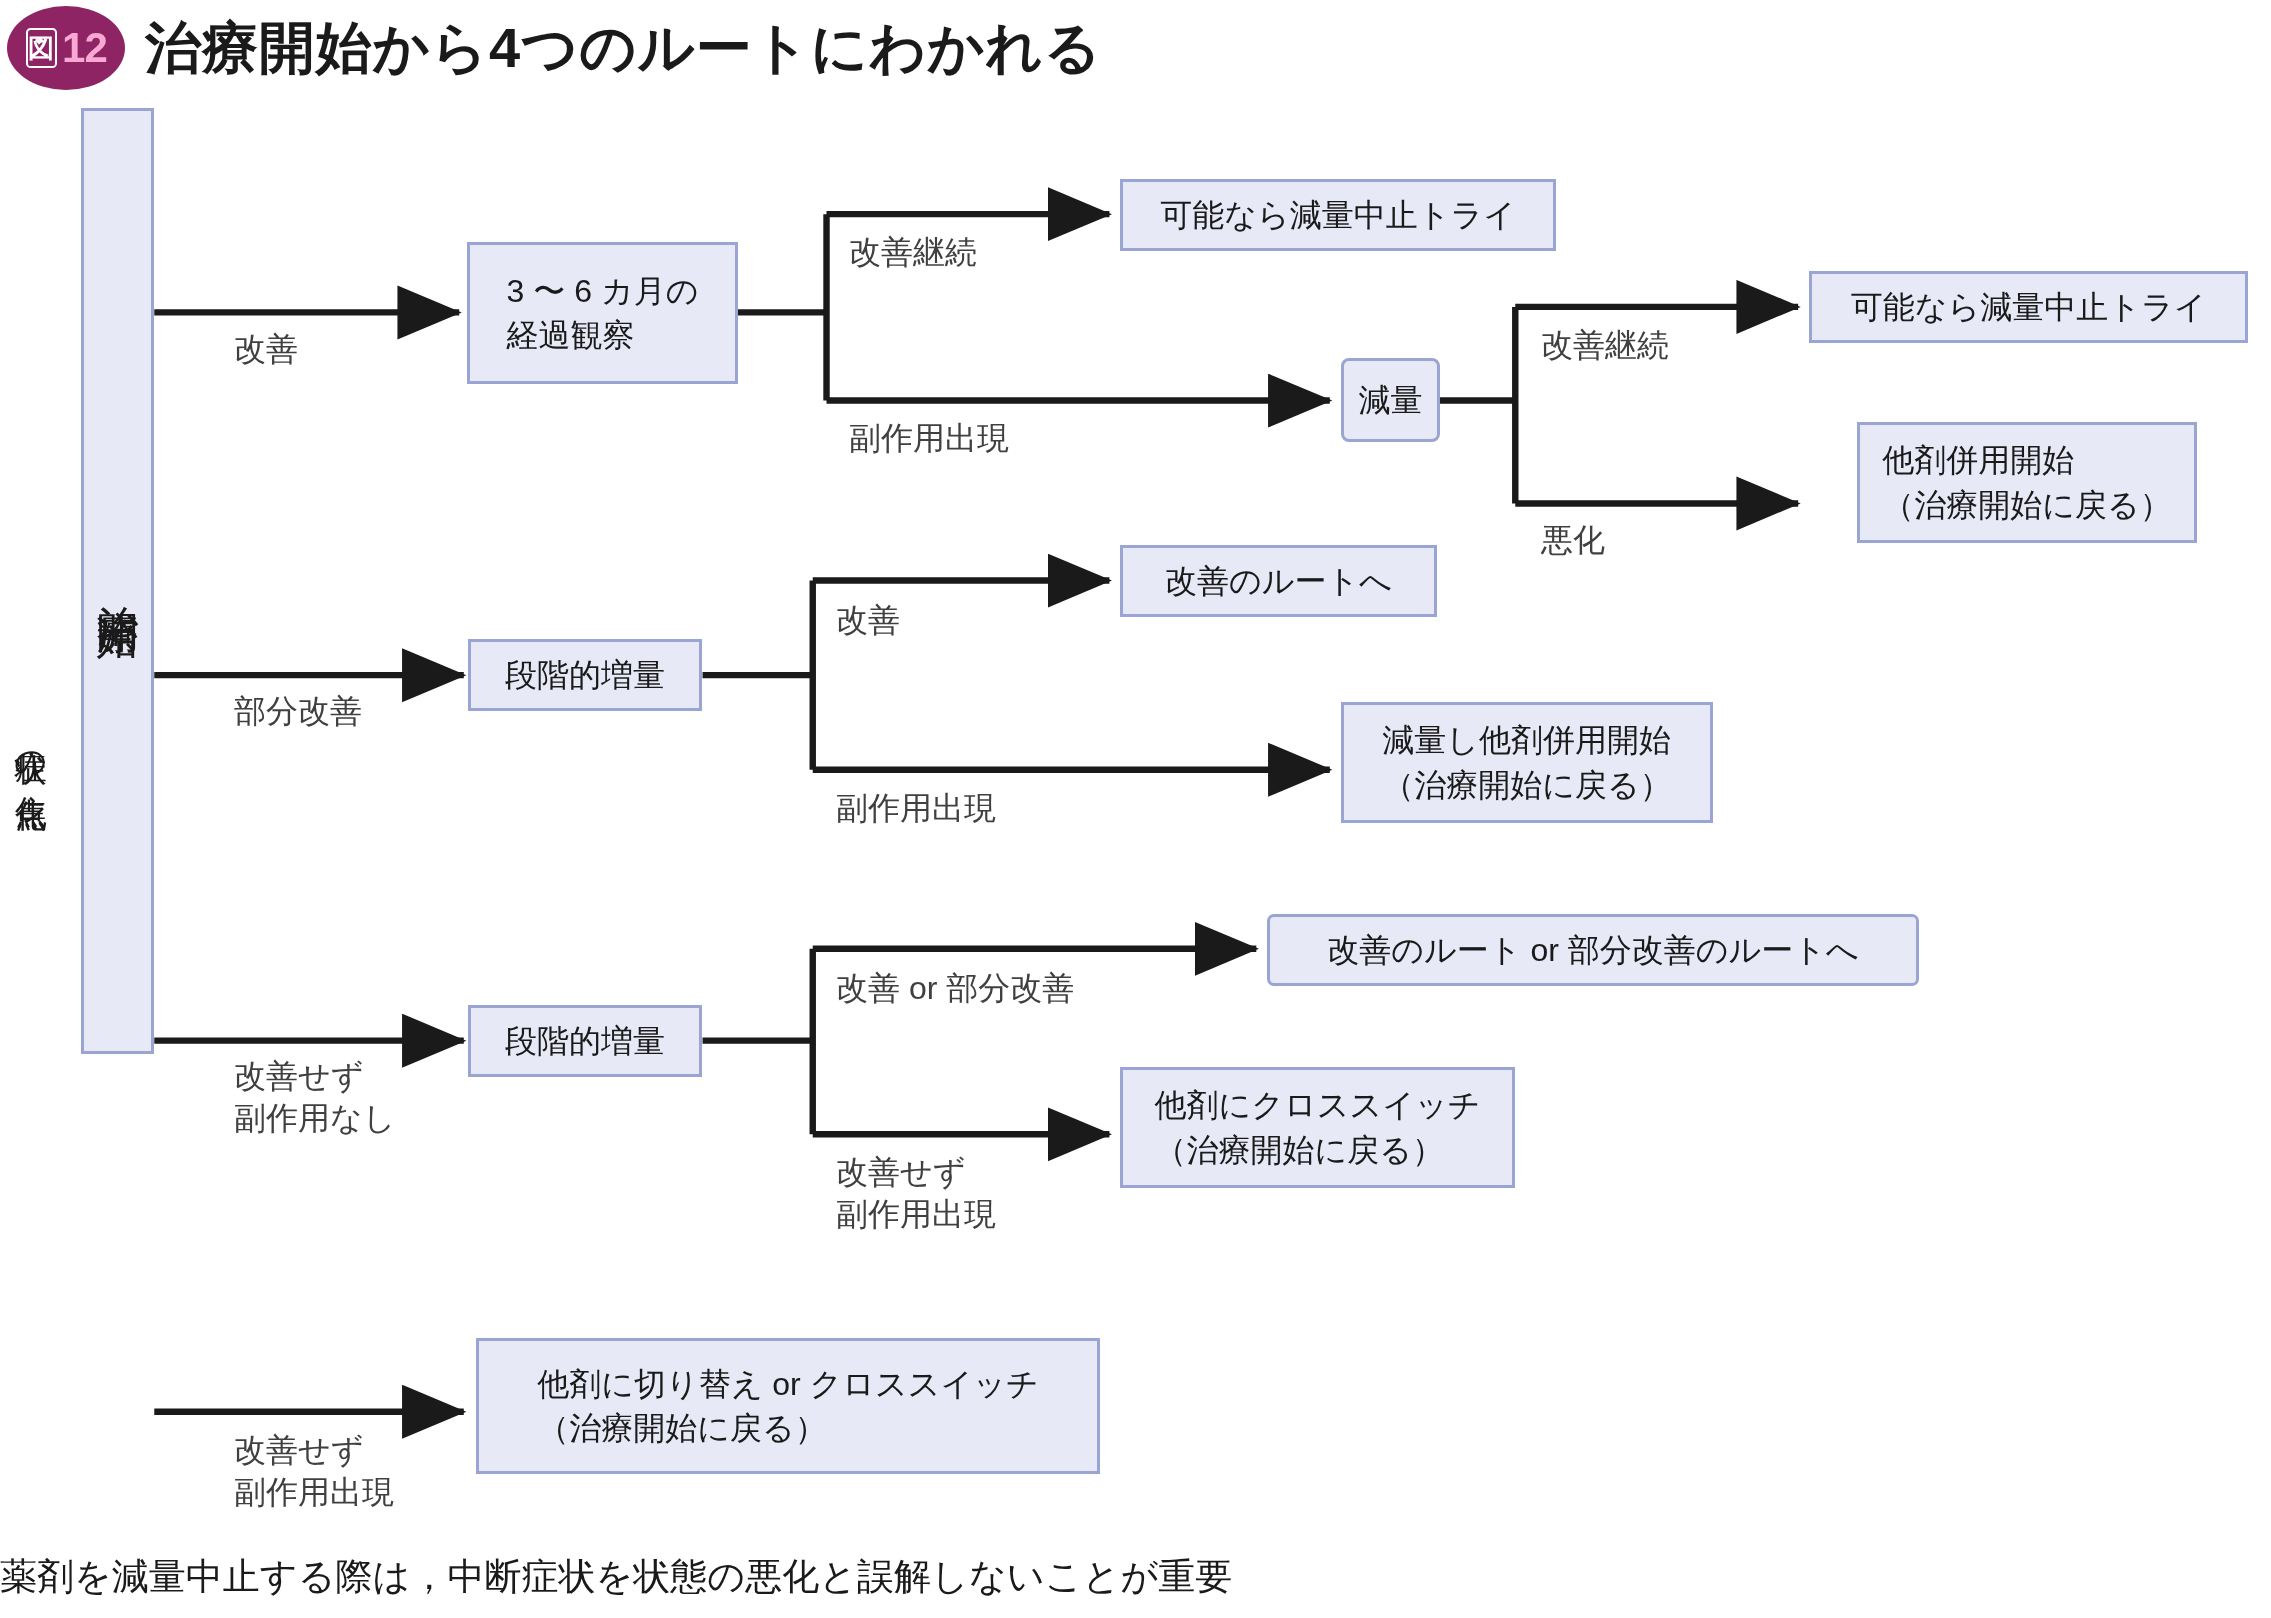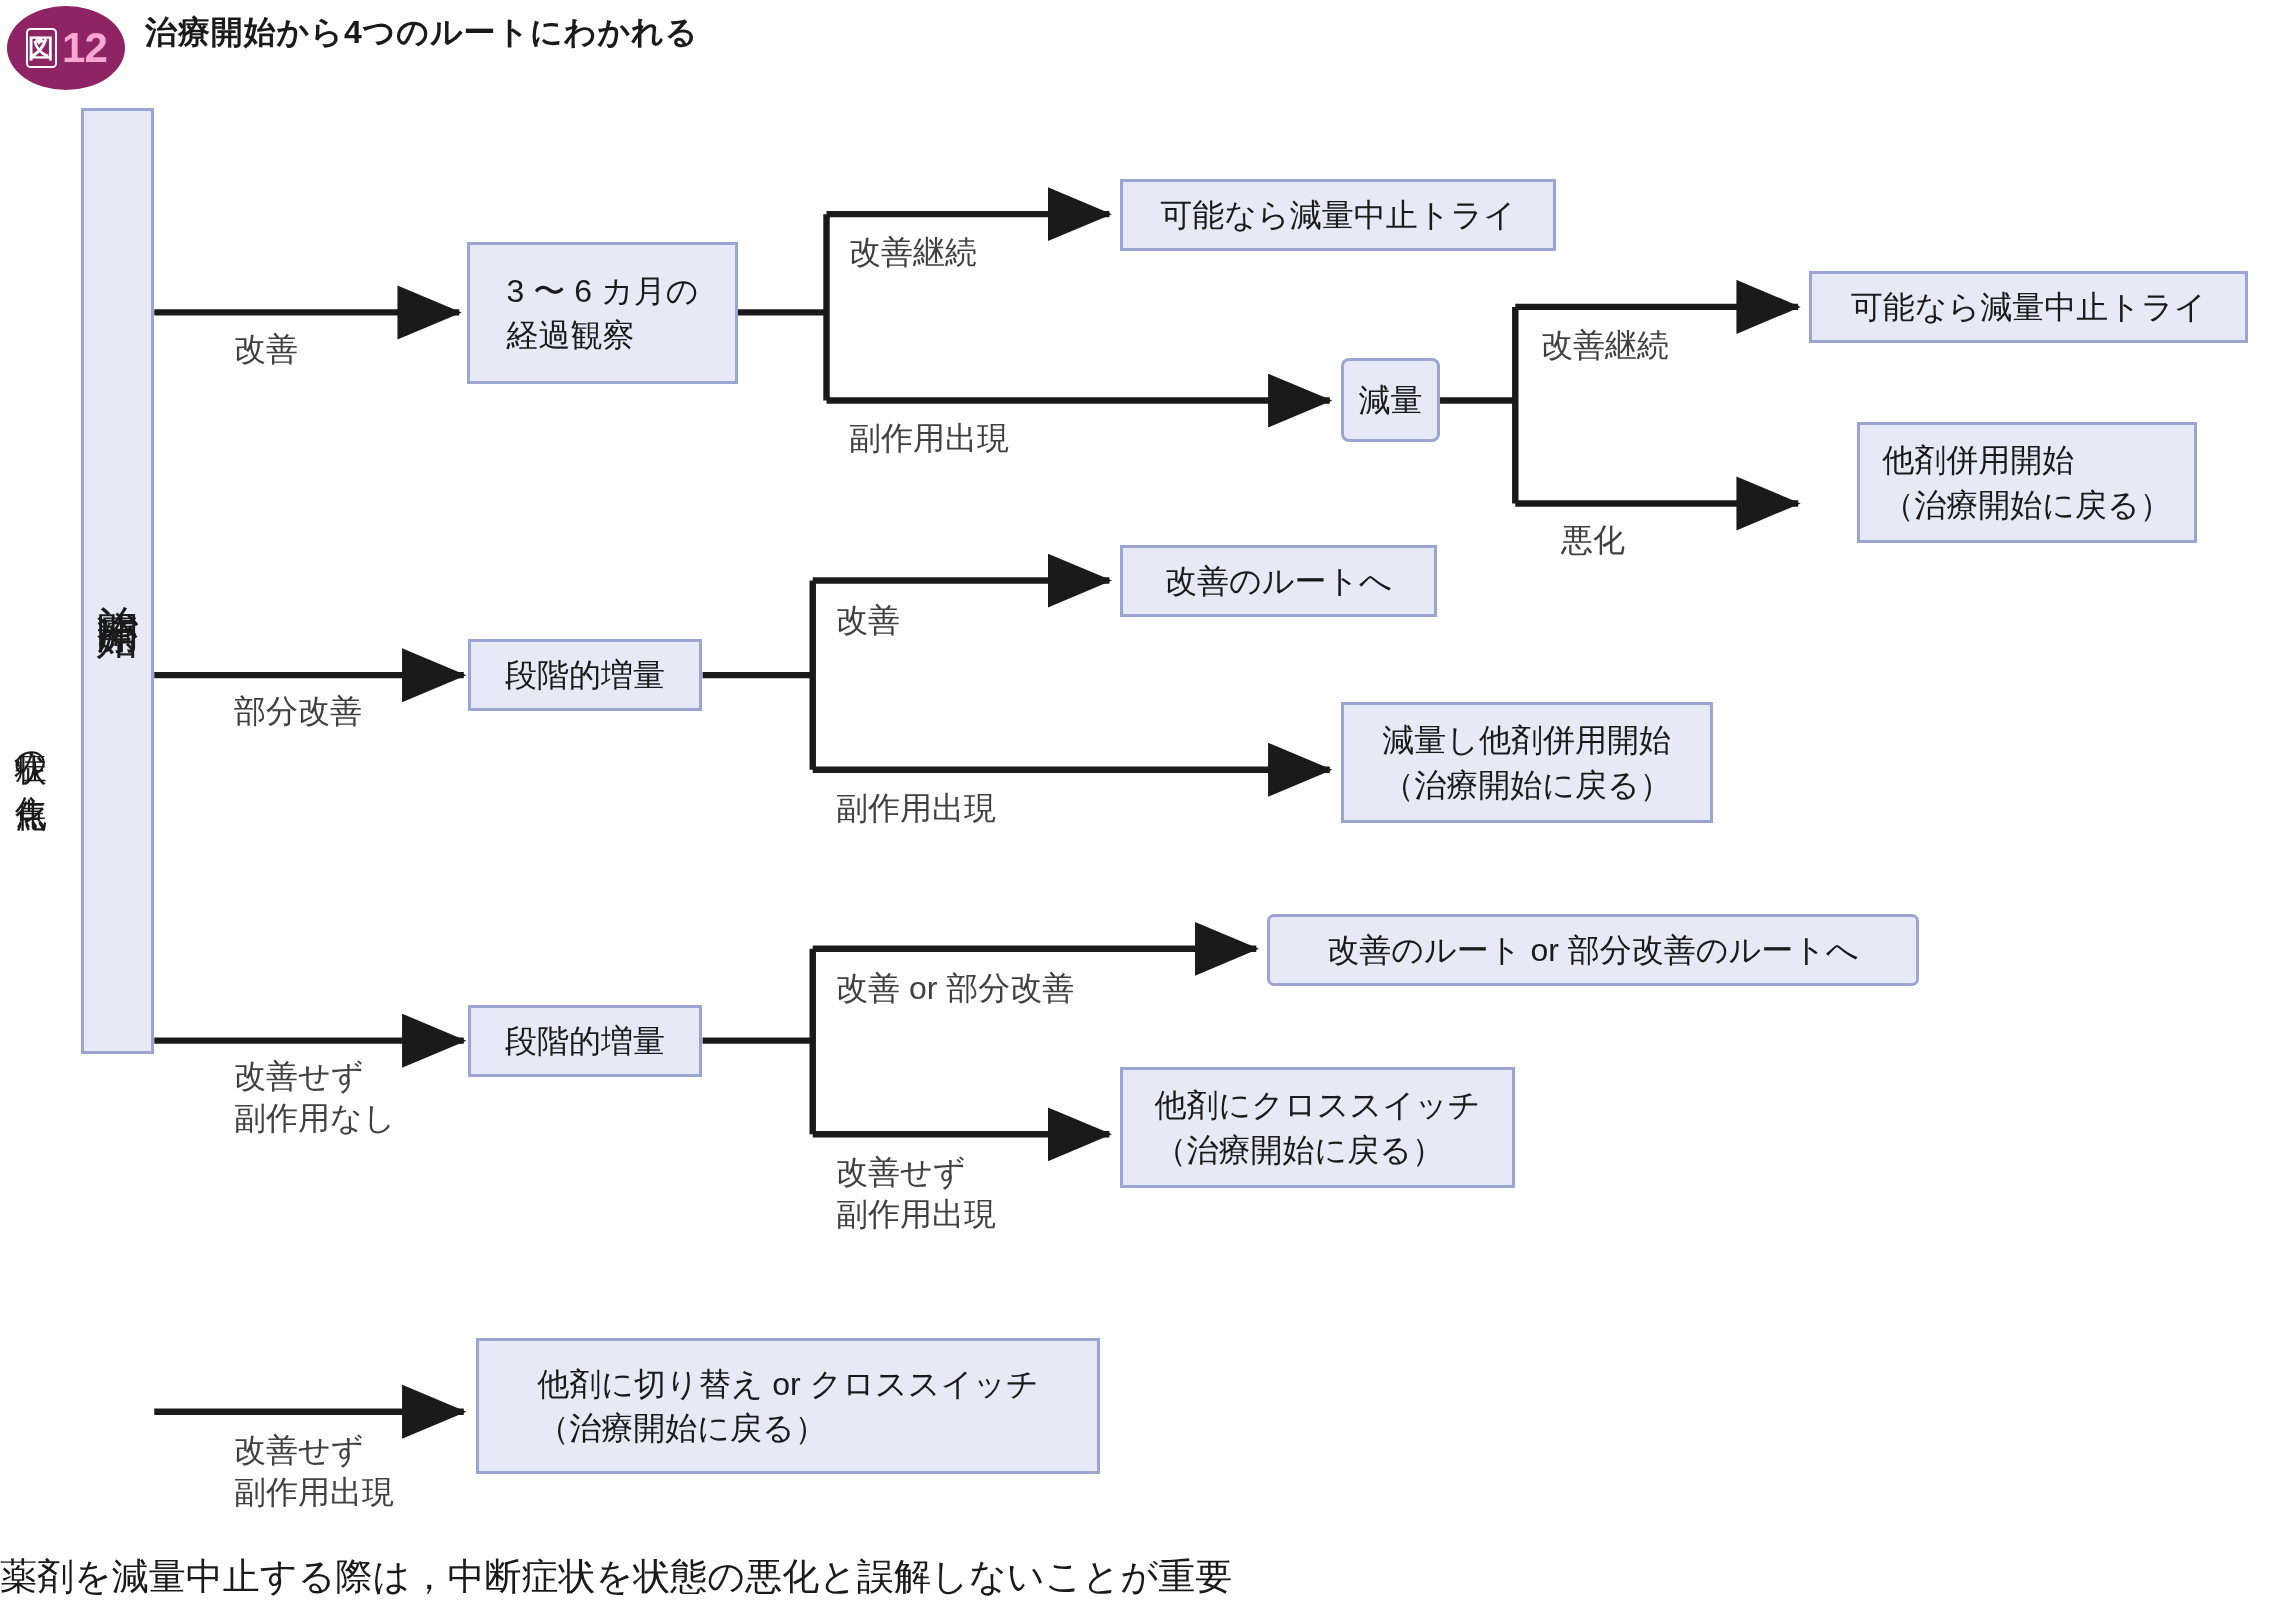--- a/index.html
+++ b/index.html
@@ -32,21 +32,21 @@
     font-weight:700;
     font-family:"DejaVu Sans",sans-serif;
     box-sizing:border-box;
   }
   #fig-badge .badge-num{
     color:#f9a8d4;font-size:42px;font-weight:700;letter-spacing:-0.9px;
     line-height:1;
   }
   #fig-title{
     position:absolute;left:145px;top:11px;
-    font-size:32px;font-weight:700;letter-spacing:0.9px;
+    font-size:56px;font-weight:700;letter-spacing:0.9px;
     color:#1a1a1a;
     white-space:nowrap;
   }
   
   #canvas{
     position:absolute;left:0;top:101px;width:2272px;height:1433px;
   }
   svg#wires{position:absolute;left:0;top:0;width:2272px;height:1433px;}
   
   .node{
@@ -145,21 +145,21 @@
 経過観察</div>
   <div class="elabel" style="left:234px;top:228px;">改善</div>
   <div class="elabel" style="left:849px;top:131px;">改善継続</div>
   <div class="elabel" style="left:849px;top:317px;">副作用出現</div>
 
   <div class="node" style="left:1120px;top:78px;width:436px;height:72px;">可能なら減量中止トライ</div>
 
   <div class="node" style="left:1341px;top:257px;width:99px;height:84px;border-radius:8px;">減量</div>
 
   <div class="elabel" style="left:1541px;top:224px;">改善継続</div>
-  <div class="elabel" style="left:1541px;top:419px;margin-left:20px;">悪化</div>
+  <div class="elabel" style="left:1541px;top:419px;">悪化</div>
 
   <div class="node" style="left:1809px;top:170px;width:439px;height:72px;">可能なら減量中止トライ</div>
   <div class="node" style="left:1809px;top:321px;width:340px;height:121px;margin-left:48px;">他剤併用開始
 （治療開始に戻る）</div>
 
   <div class="node" style="left:468px;top:538px;width:234px;height:72px;">段階的増量</div>
   <div class="elabel" style="left:234px;top:590px;">部分改善</div>
   <div class="elabel" style="left:836px;top:499px;">改善</div>
   <div class="elabel" style="left:836px;top:687px;">副作用出現</div>
 

